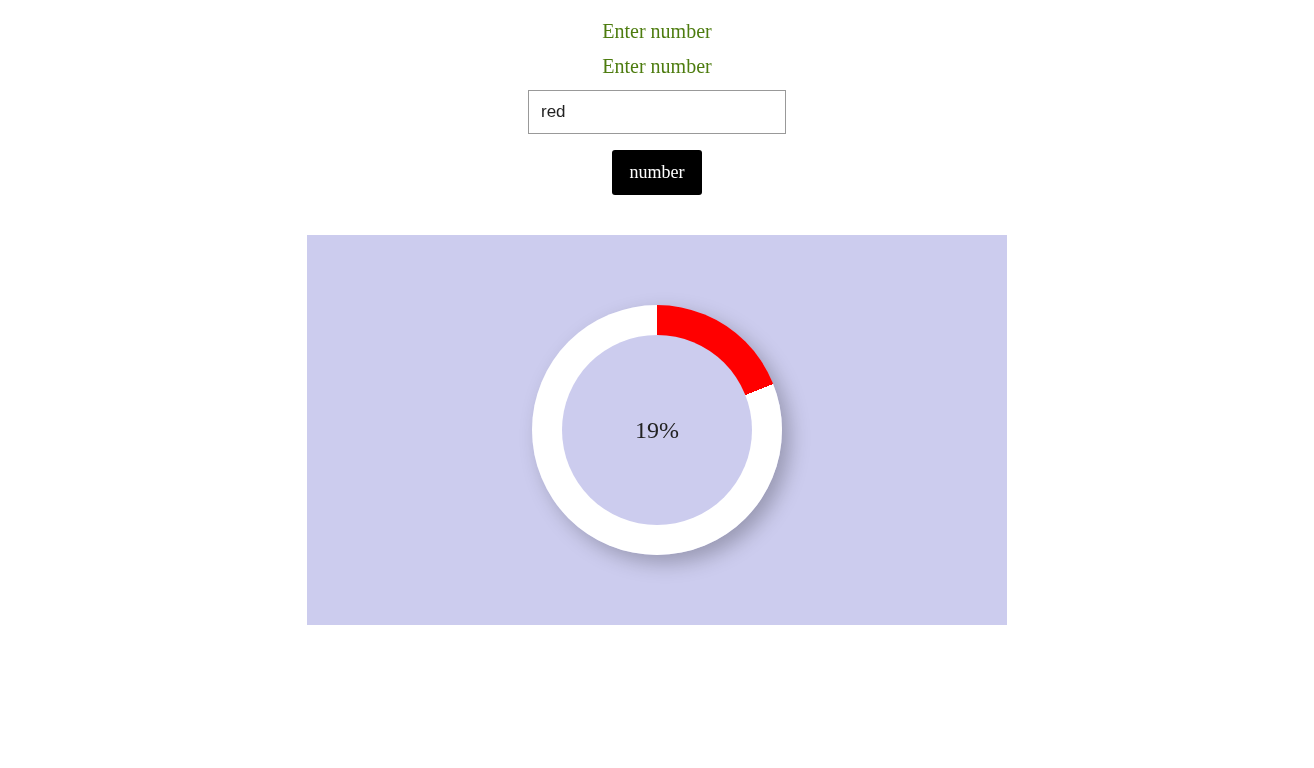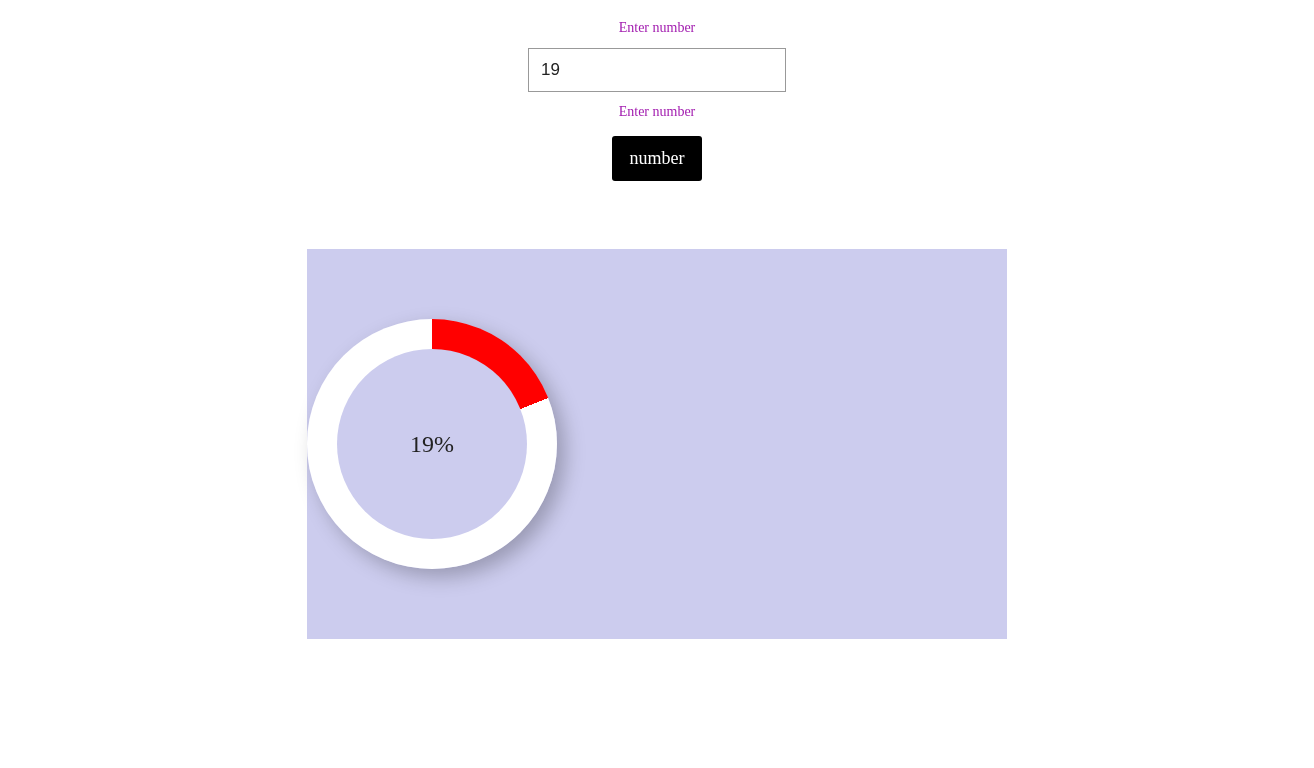--- a/index.html
+++ b/index.html
@@ -17,22 +17,22 @@
       align-items: center;
       padding-top: 20px;
     }
     .form-container {
       display: flex;
       flex-direction: column;
       align-items: center;
       gap: 12px;
     }
     .label {
-      font-size: 14px;
-      color: #a21caf;
+      font-size: 20px;
+      color: #4d7c0f;
     }
     .text-input {
       width: 258px;
       height: 44px;
       border: 1px solid #999;
       padding: 0 12px;
       font-size: 17px;
       font-family: Arial, sans-serif;
       color: #222;
     }
@@ -44,23 +44,24 @@
       font-size: 18px;
       font-family: Georgia, serif;
       border-radius: 3px;
       cursor: pointer;
       margin-top: 4px;
     }
     .panel {
       width: 700px;
       height: 390px;
       background: #ccccee;
-      margin-top: 68px;
+      margin-top: 40px;
       display: flex;
       align-items: center;
+      justify-content: center;
     }
     .circular {
       width: 250px;
       height: 250px;
       border-radius: 50%;
       position: relative;
       box-shadow: 8px 8px 20px rgba(0,0,0,0.25);
     }
     .inner {
       position: absolute;
@@ -79,22 +80,22 @@
       font-size: 24px;
       color: #222;
       font-family: Georgia, serif;
     }
   </style>
 </head>
 <body>
 
 <div class="form-container">
   <div class="label">Enter number</div>
-  <input type="text" class="text-input" value="19" style="">
   <div class="label">Enter number</div>
+  <input type="text" class="text-input" value="red" style="">
   <button class="click-button">number</button>
 </div>
 
 <div class="panel">
   <div class="circular" id="circular" style="background: conic-gradient(rgb(255, 0, 0) 0deg, rgb(255, 0, 0) 68.4deg, rgb(255, 255, 255) 68.4deg, rgb(255, 255, 255) 360deg);">
     <div class="inner">
       <span class="percent-text">19%</span>
     </div>
   </div>
 </div>

